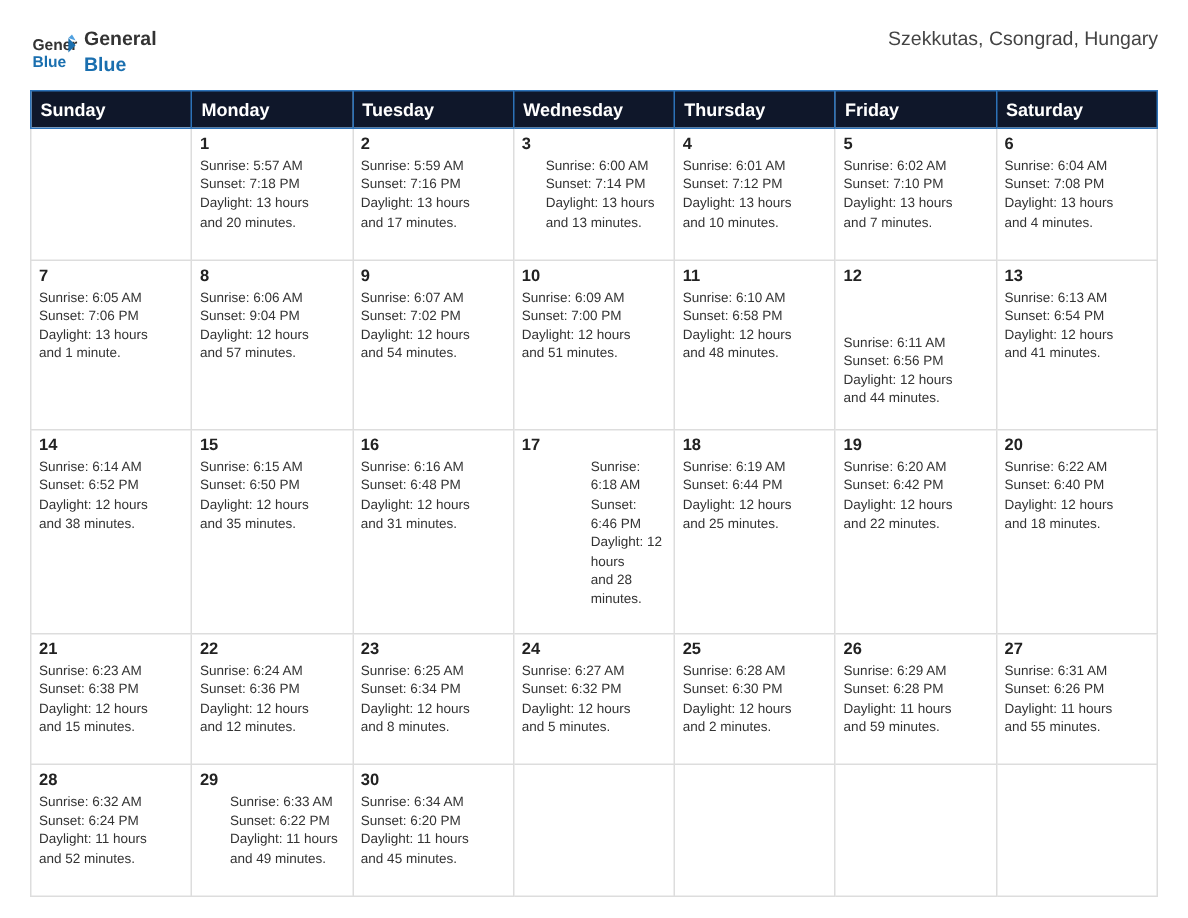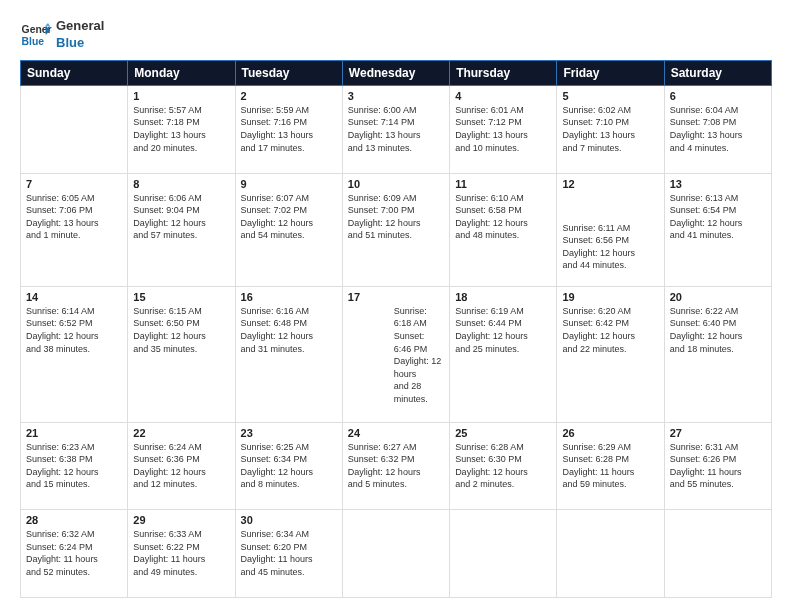--- a/index.html
+++ b/index.html
@@ -97,20 +97,21 @@
         <text x="2" y="32" font-size="13" font-weight="bold" fill="#1a6faf">Blue</text>
         <polygon points="32,8 38,14 32,20" fill="#1a6faf"></polygon>
         <polygon points="35,5 38,10 32,8" fill="#4fa0e0"></polygon>
       </svg>
       <div style="display:flex;flex-direction:column;margin-left:2px;">
         <span style="font-size:13px;font-weight:bold;color:#333;line-height:1.3;">General</span>
         <span style="font-size:13px;font-weight:bold;color:#1a6faf;line-height:1.3;">Blue</span>
       </div>
     </div>
     <div class="title-block">
+      <div class="subtitle">Szekkutas, Csongrad, Hungary</div>
     </div>
   </div>
 
   <table class="calendar">
     <thead>
       <tr>
       <th>Sunday</th>
           <th>Monday</th>
           <th>Tuesday</th>
           <th>Wednesday</th>
@@ -131,21 +132,21 @@
           </td>
           <td>
             <span class="day-num">2</span>
             <div class="day-info" style="white-space: pre-line;">Sunrise: 5:59 AM
 Sunset: 7:16 PM
 Daylight: 13 hours
 and 17 minutes.</div>
           </td>
           <td>
             <span class="day-num">3</span>
-            <div class="day-info" style="white-space: pre-line;">Sunrise: 6:00 AM
+            <div class="day-info" style="white-space: pre-line; margin-left: 16px;">Sunrise: 6:00 AM
 Sunset: 7:14 PM
 Daylight: 13 hours
 and 13 minutes.</div>
           </td>
           <td>
             <span class="day-num">4</span>
             <div class="day-info" style="white-space: pre-line;">Sunrise: 6:01 AM
 Sunset: 7:12 PM
 Daylight: 13 hours
 and 10 minutes.</div>
@@ -321,21 +322,21 @@
         <tr>
           <td>
             <span class="day-num">28</span>
             <div class="day-info" style="white-space: pre-line;">Sunrise: 6:32 AM
 Sunset: 6:24 PM
 Daylight: 11 hours
 and 52 minutes.</div>
           </td>
           <td>
             <span class="day-num">29</span>
-            <div class="day-info" style="white-space: pre-line;">Sunrise: 6:33 AM
+            <div class="day-info" style="white-space: pre-line; margin-left: 20px;">Sunrise: 6:33 AM
 Sunset: 6:22 PM
 Daylight: 11 hours
 and 49 minutes.</div>
           </td>
           <td>
             <span class="day-num">30</span>
             <div class="day-info" style="white-space: pre-line;">Sunrise: 6:34 AM
 Sunset: 6:20 PM
 Daylight: 11 hours
 and 45 minutes.</div>

